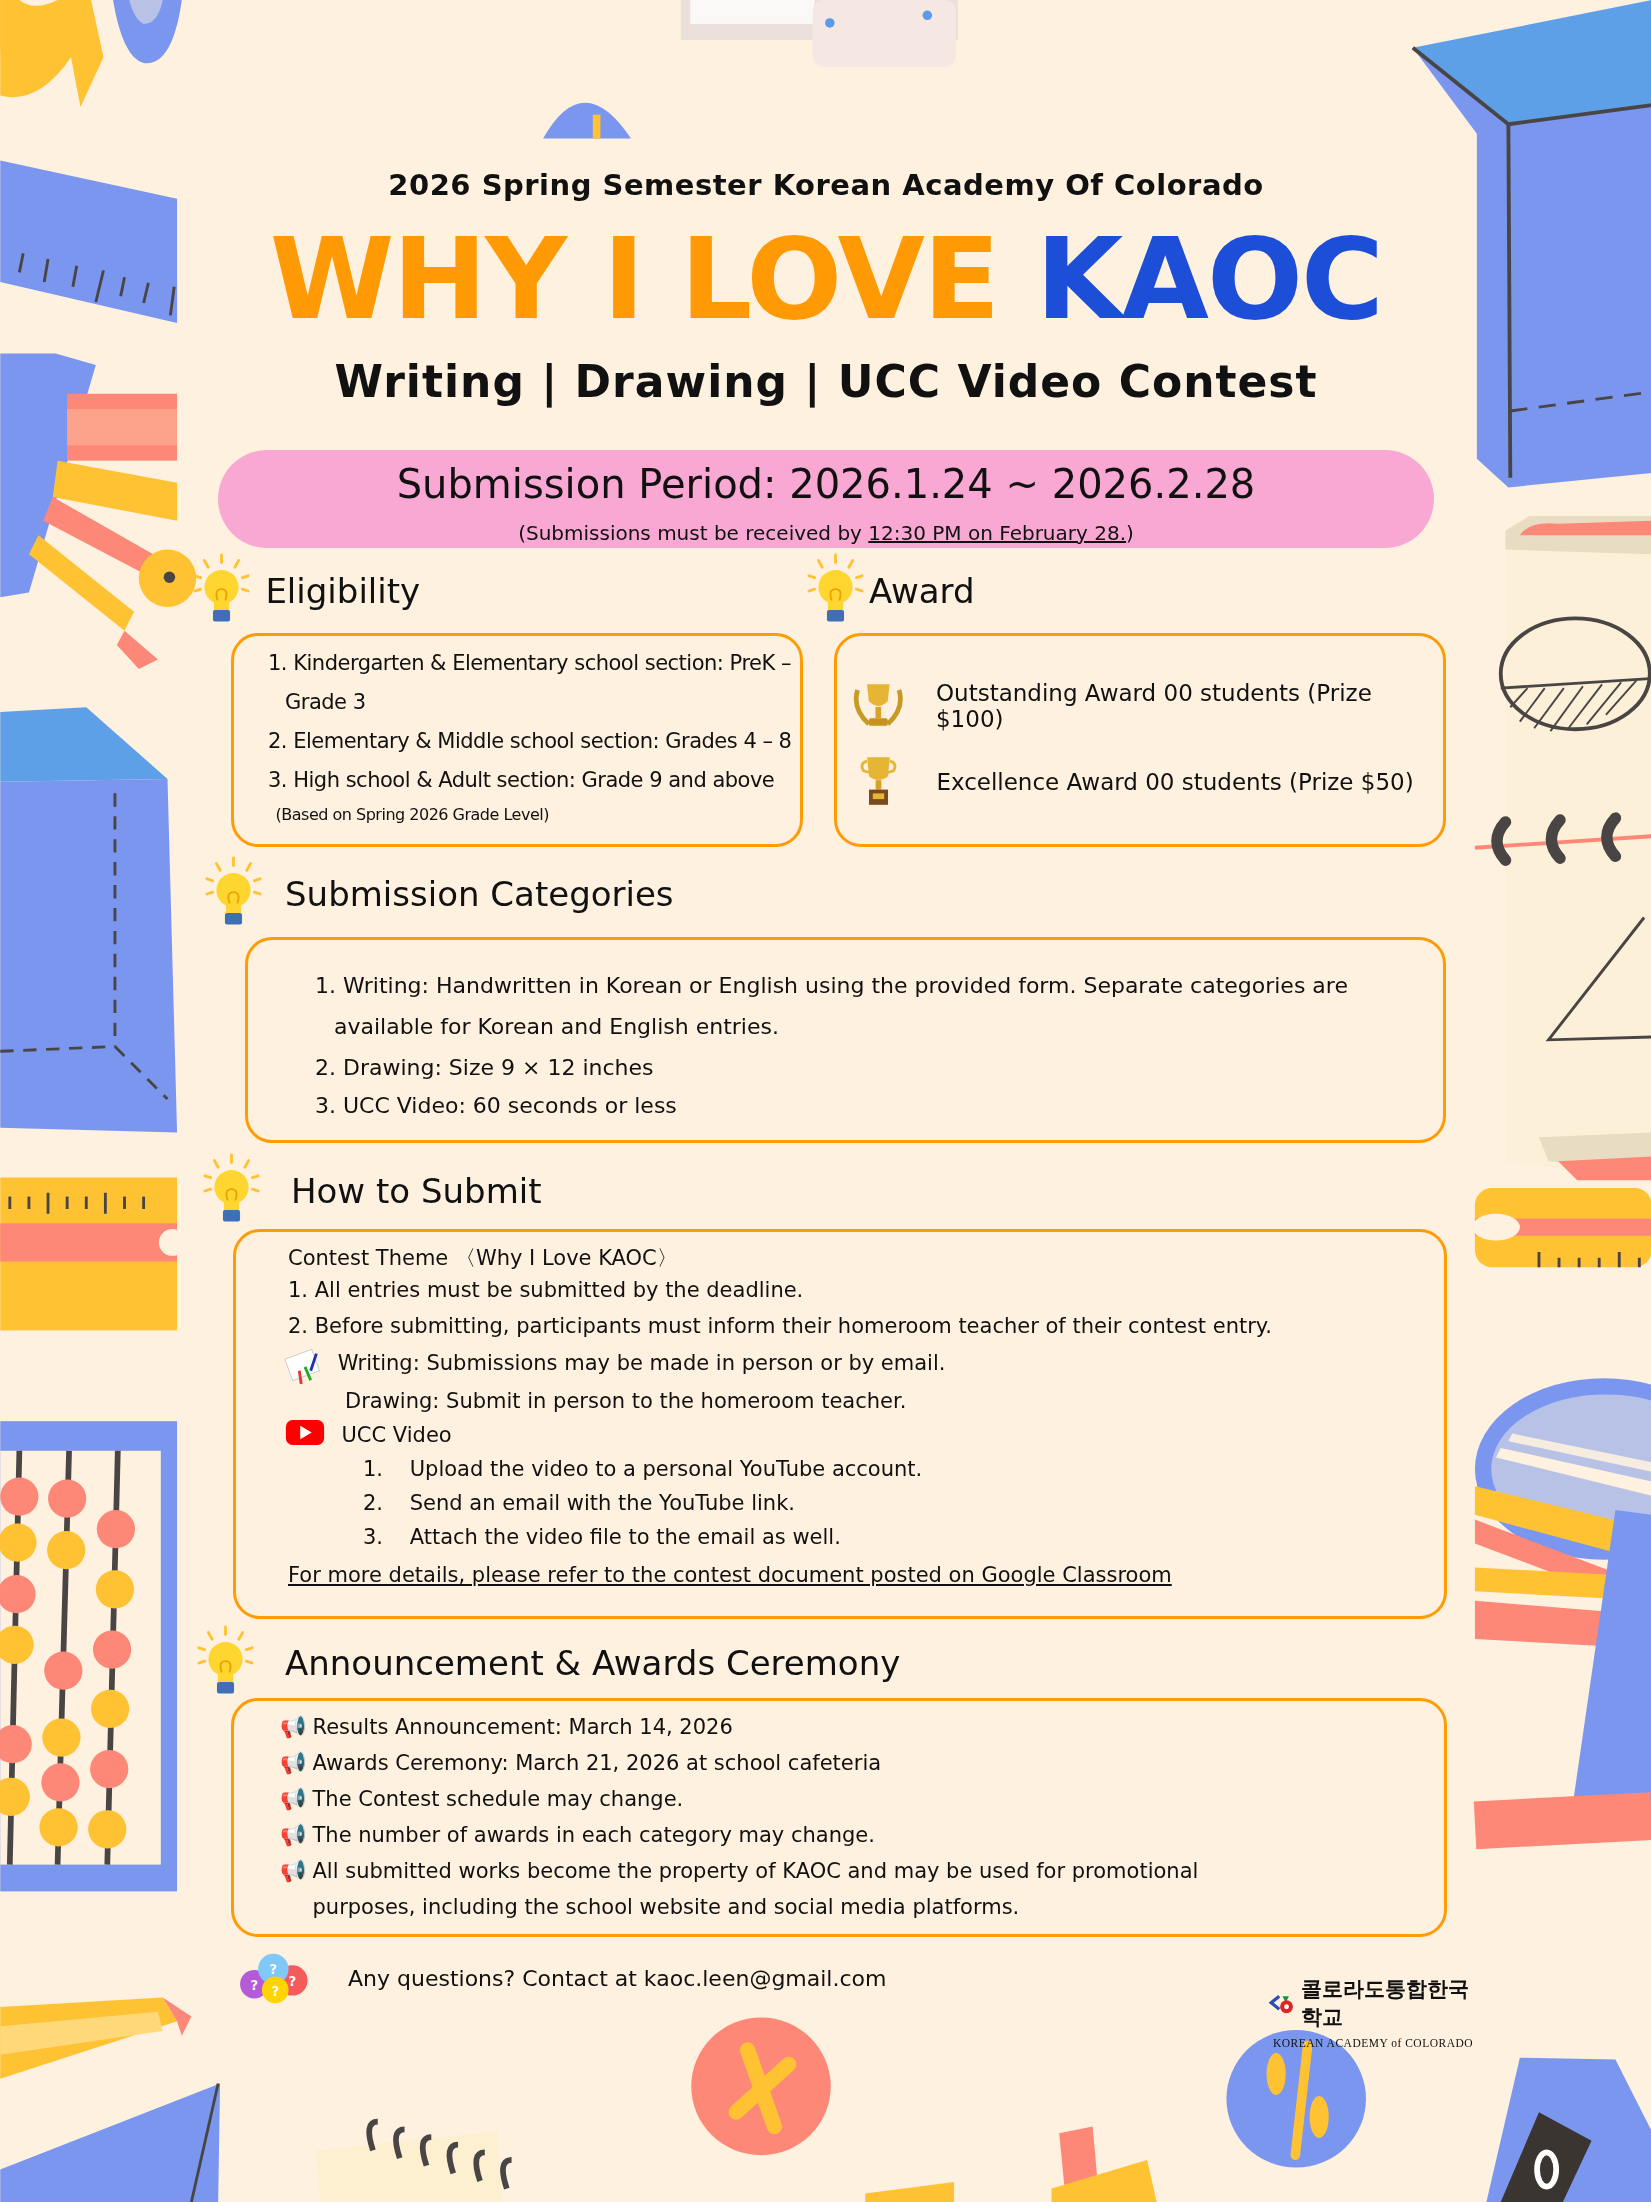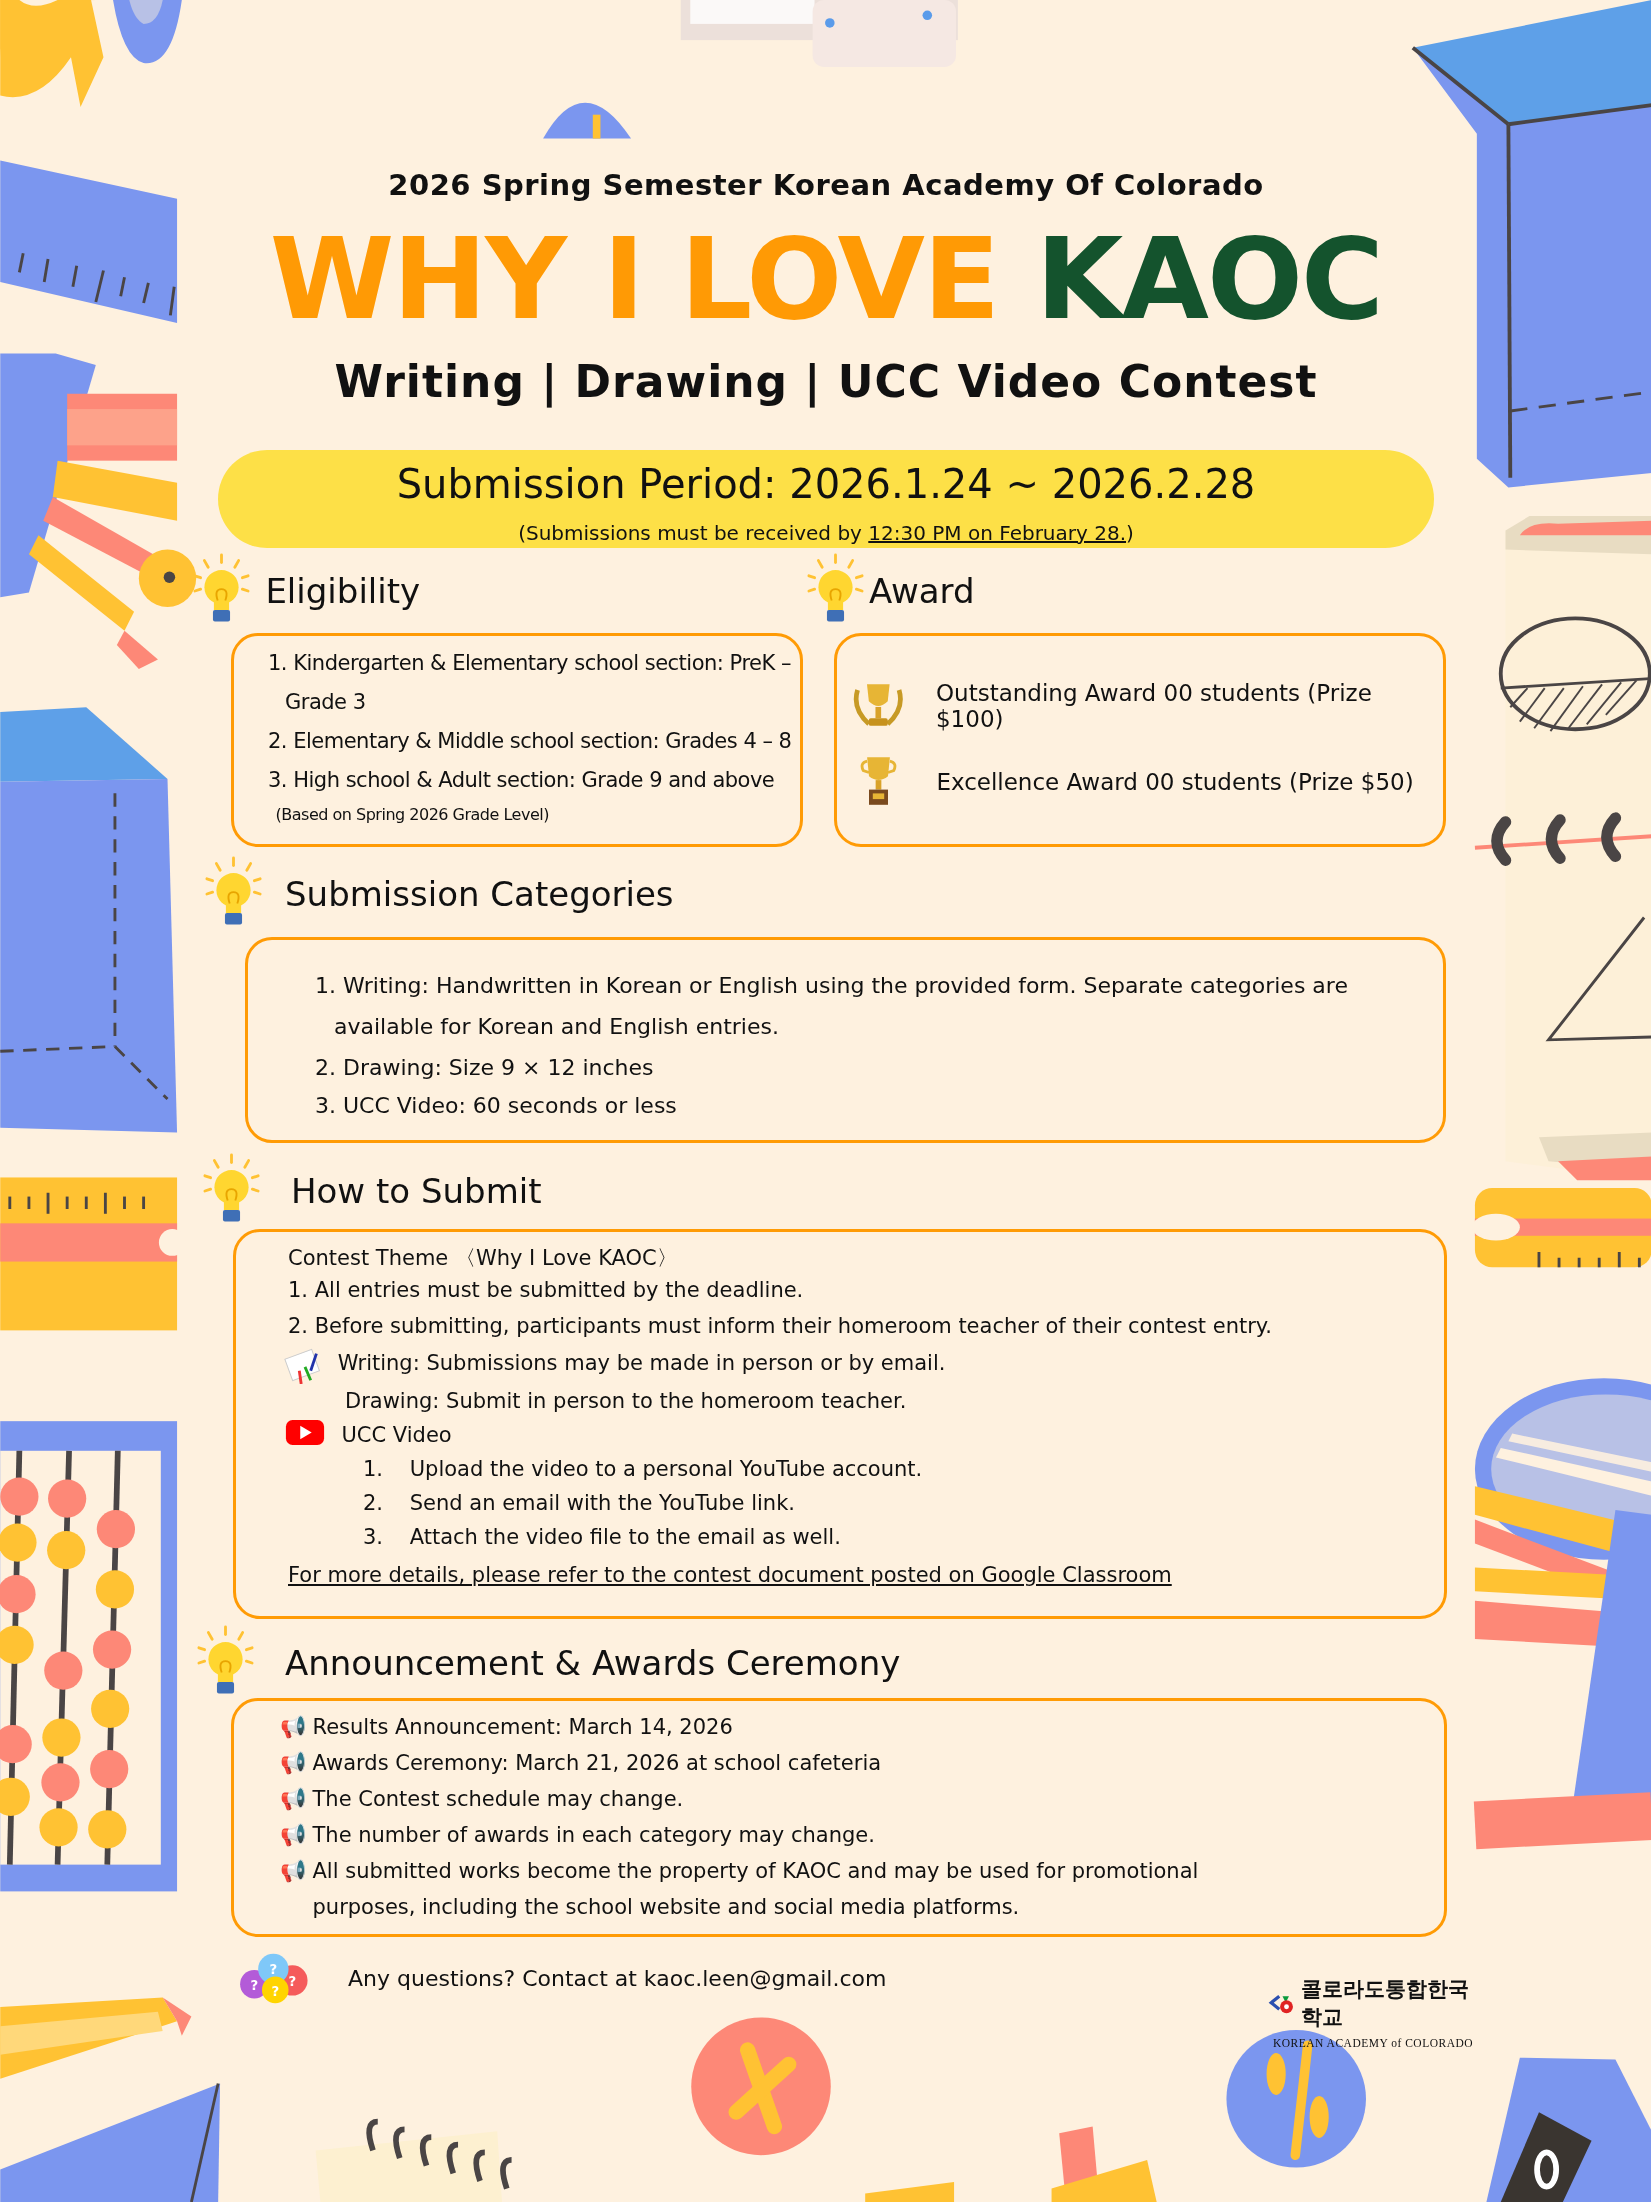--- a/index.html
+++ b/index.html
@@ -16,29 +16,29 @@
   .subtitle-top {
     position: absolute; left: 0; width: 1652px; top: 168px;
     text-align: center; font-size: 29px; font-weight: bold; letter-spacing: 0.5px;
   }
   .main-title {
     position: absolute; left: 0; width: 1652px; top: 212px;
     text-align: center; font-size: 113px; font-weight: 900; letter-spacing: -1.9px;
     font-family: "DejaVu Sans", sans-serif; line-height: 134px;
   }
   .main-title .orange { color: #ff9a05; }
-  .main-title .green { color: #14532d; }
+  .main-title .green { color: #1d4ed8; }
   .contest-line {
     position: absolute; left: 0; width: 1652px; top: 356px;
     text-align: center; font-size: 44px; font-weight: bold; letter-spacing: 1px;
   }
 
   .period-banner {
     position: absolute; left: 218px; top: 450px; width: 1216px; height: 98px;
-    background: #fde047; border-radius: 49px; text-align: center;
+    background: #f9a8d4; border-radius: 49px; text-align: center;
   }
   .period-main { font-size: 40px; padding-top: 9.6px; line-height: 48px; }
   .period-note { font-size: 20px; margin-top: 13px; }
   .period-note u { text-decoration: underline; }
 
   .section-head { position: absolute; display: flex; align-items: center; }
   .bulb { width: 61px; height: 76px; position: relative; }
   .section-title { font-size: 34px; margin-left: 13.4px; }
 
   .box {

